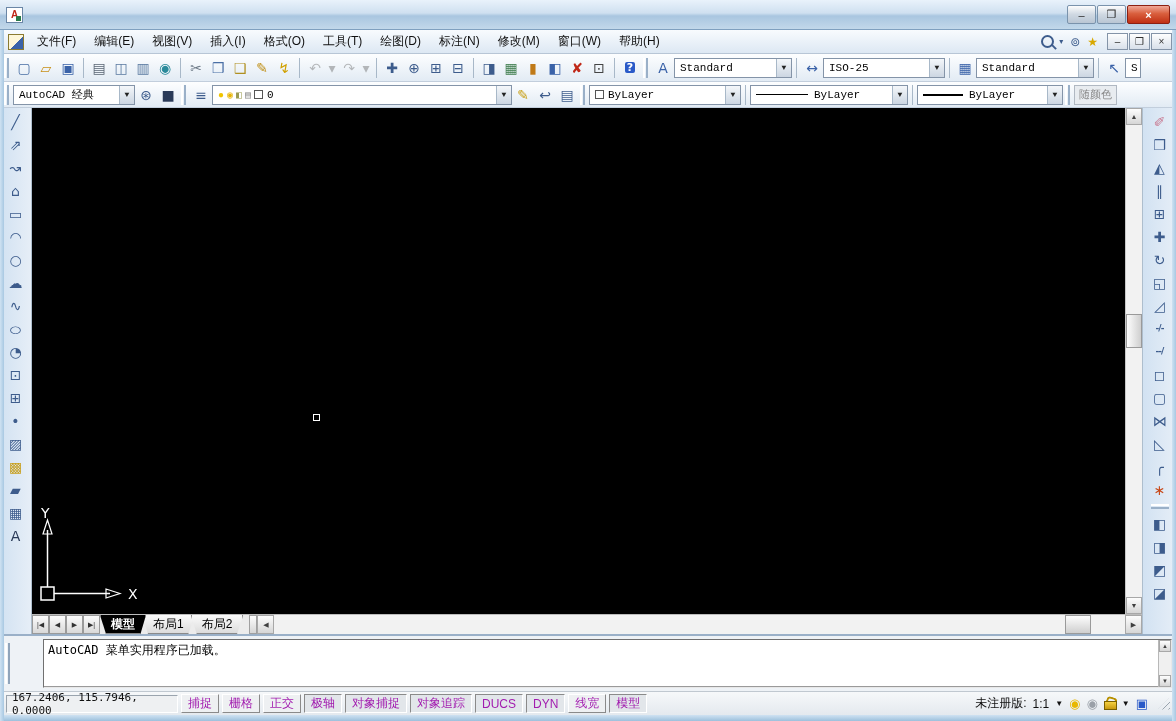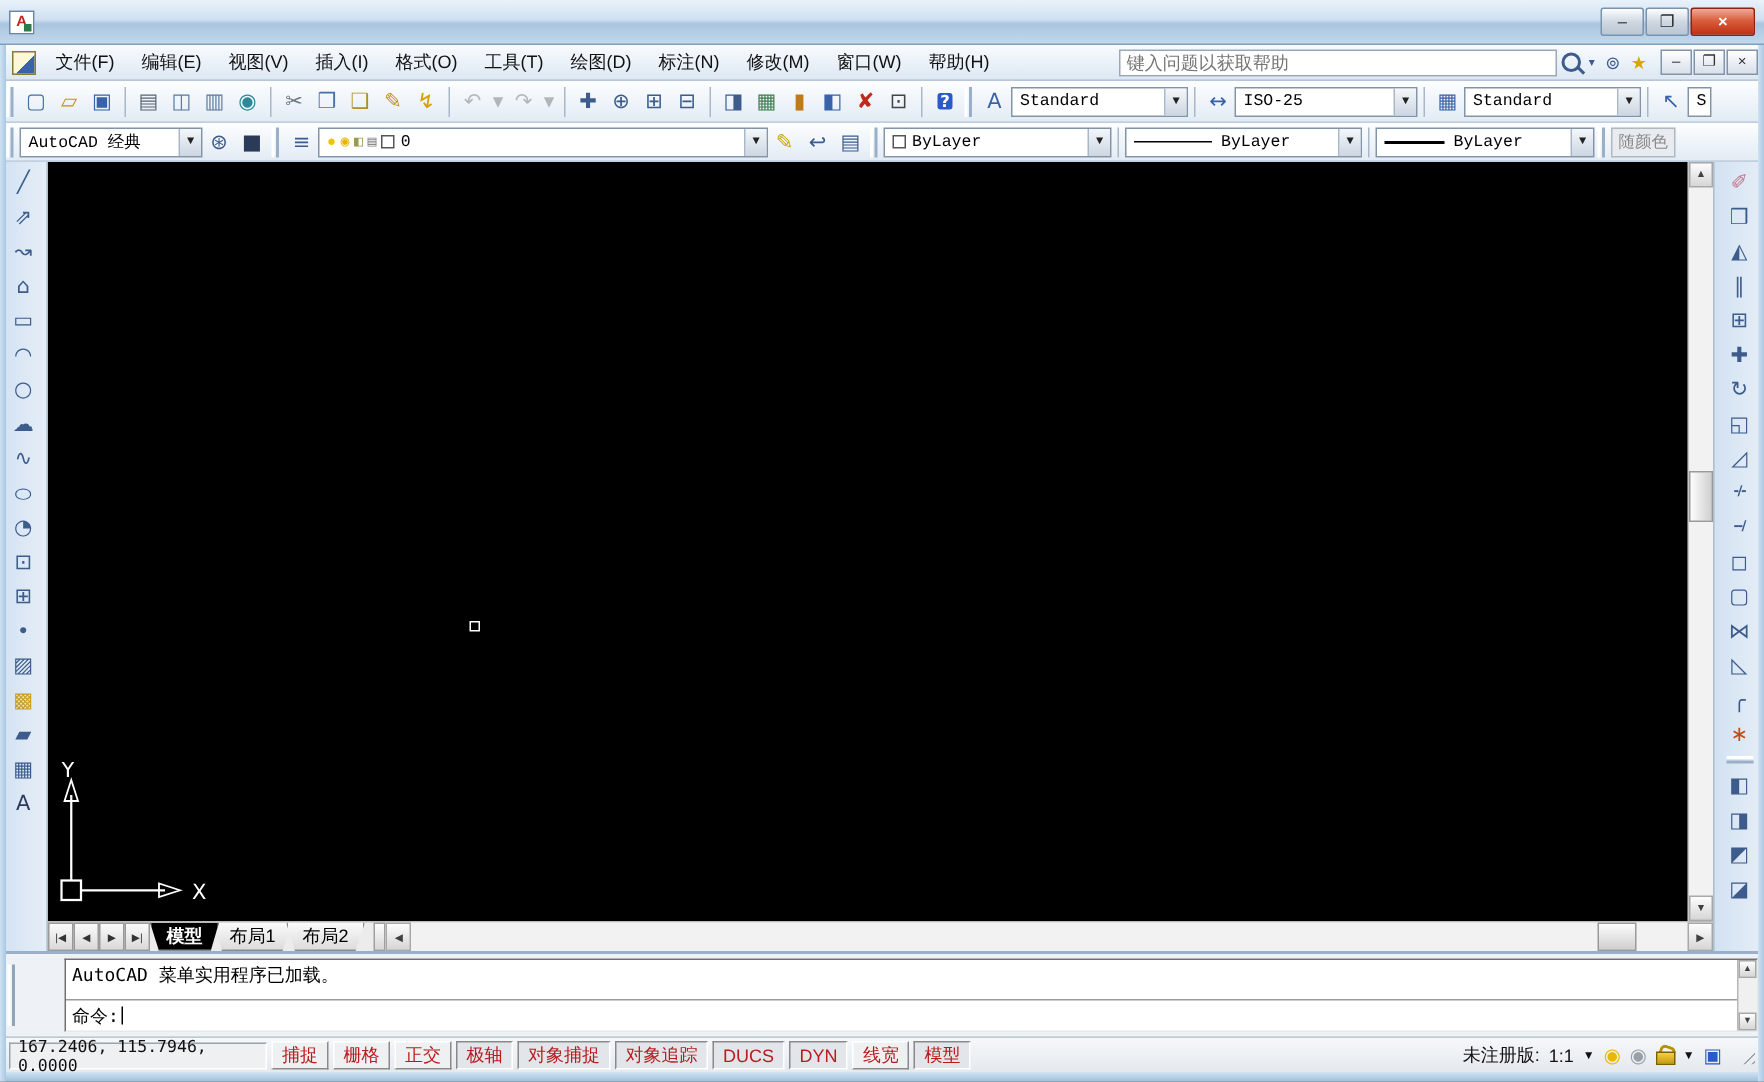--- a/index.html
+++ b/index.html
@@ -83,21 +83,21 @@
   .cmd-lines { flex:1 1 auto; display:flex; flex-direction:column; font-family:"DejaVu Sans Mono","Liberation Mono",monospace; font-size:12px; color:#000; }
   .cmd-hist { flex:1 1 auto; padding:2px 4px; border-bottom:1px solid #9a9a9a; }
   .cmd-prompt { height:20px; padding:2px 4px; display:flex; align-items:center; }
   .caret { display:inline-block; width:1px; height:12px; background:#000; margin-left:2px; }
   .cmd-sb { width:13px; border-left:1px solid #b8b8b8; display:flex; flex-direction:column; justify-content:space-between; background:#f0f0f0; }
   .cmd-sb .sbtn { height:12px; flex:0 0 12px; font-size:6px; }
 
   
   .statusbar { height:24px; flex:0 0 24px; background:linear-gradient(180deg,#f6f8fa,#e4e9ee); border-top:1px solid #c0c8d0; display:flex; align-items:center; padding:0 6px; gap:3px; }
   .coords { width:172px; height:18px; background:#eef0f2; border:1px solid #9aa4ae; border-bottom-color:#fff; border-right-color:#fff; font-family:"DejaVu Sans Mono","Liberation Mono",monospace; font-size:11px; display:flex; align-items:center; padding:0 5px; color:#111; flex:0 0 172px; }
-  .toggle { height:19px; font-size:12px; color:#b91c1c; padding:0 6px; display:flex; align-items:center; border:1px solid; border-color:#fff #8a8a8a #8a8a8a #fff; background:#eef0f2; white-space:nowrap; }
+  .toggle { height:19px; font-size:12px; color:#a21caf; padding:0 6px; display:flex; align-items:center; border:1px solid; border-color:#fff #8a8a8a #8a8a8a #fff; background:#eef0f2; white-space:nowrap; }
   .toggle.pressed { border-color:#8a8a8a #fff #fff #8a8a8a; background:#e2e6ea; }
   .sb-right { margin-left:auto; display:flex; align-items:center; gap:6px; font-size:12px; color:#111; }
   .sb-ico { font-size:13px; }
   .lock-ico { position:relative; width:12px; height:13px; display:inline-block; }
   .lock-ico::before { content:""; position:absolute; top:0; left:2px; width:7px; height:7px; border:2px solid #b89000; border-bottom:none; border-radius:4px 4px 0 0; transform:rotate(18deg); }
   .lock-ico::after { content:""; position:absolute; bottom:0; left:0; width:11px; height:7px; background:linear-gradient(180deg,#f5d040,#c89a10); border:1px solid #7a6000; }
   .rgrip { width:12px; height:12px; margin-left:4px; background:repeating-linear-gradient(135deg,transparent 0 3px,#9aa4ae 3px 4px); clip-path:polygon(100% 0,100% 100%,0 100%); }
   .bottom-strip { height:6px; flex:0 0 6px; background:linear-gradient(180deg,#cfe2f2,#9cc0dc); }
   .edge { position:absolute; top:30px; bottom:0; width:4px; background:linear-gradient(90deg,#cfe2f2,#a8c8e2); z-index:5; }
   .edge.l { left:0; } .edge.r { right:0; }
@@ -127,21 +127,20 @@
         <div class="menu-item">插入(I)</div>
         <div class="menu-item">格式(O)</div>
         <div class="menu-item">工具(T)</div>
         <div class="menu-item">绘图(D)</div>
         <div class="menu-item">标注(N)</div>
         <div class="menu-item">修改(M)</div>
         <div class="menu-item">窗口(W)</div>
         <div class="menu-item">帮助(H)</div>
       </div>
     <div class="search-wrap">
-      <input class="search-input" placeholder="键入问题以获取帮助" style="">
       <span class="mag"></span>
       <span class="mini-ico" style="font-size:8px;">▾</span>
       <span class="mini-ico">⊚</span>
       <span class="mini-ico" style="color:#d8a800;">★</span>
       <span id="mdi-controls" style="display:flex;gap:1px;margin-left:4px;">
           <div class="mdi-btn">–</div>
           <div class="mdi-btn">❐</div>
           <div class="mdi-btn close">×</div>
         </span>
     </div>
@@ -509,24 +508,20 @@
           </div>
         </div>
     </div>
   </div>
 
   <div class="cmd">
     <div class="cmd-grip"></div>
     <div class="cmd-box">
       <div class="cmd-lines">
         <div class="cmd-hist">AutoCAD 菜单实用程序已加载。</div>
-        <div class="cmd-prompt">
-          <span>命令:</span>
-          <span class="caret"></span>
-        </div>
       </div>
       <div class="cmd-sb">
         <div class="sbtn">▲</div>
         <div class="sbtn">▼</div>
       </div>
     </div>
   </div>
 
   <div class="statusbar">
     <div class="coords">167.2406, 115.7946, 0.0000</div>

